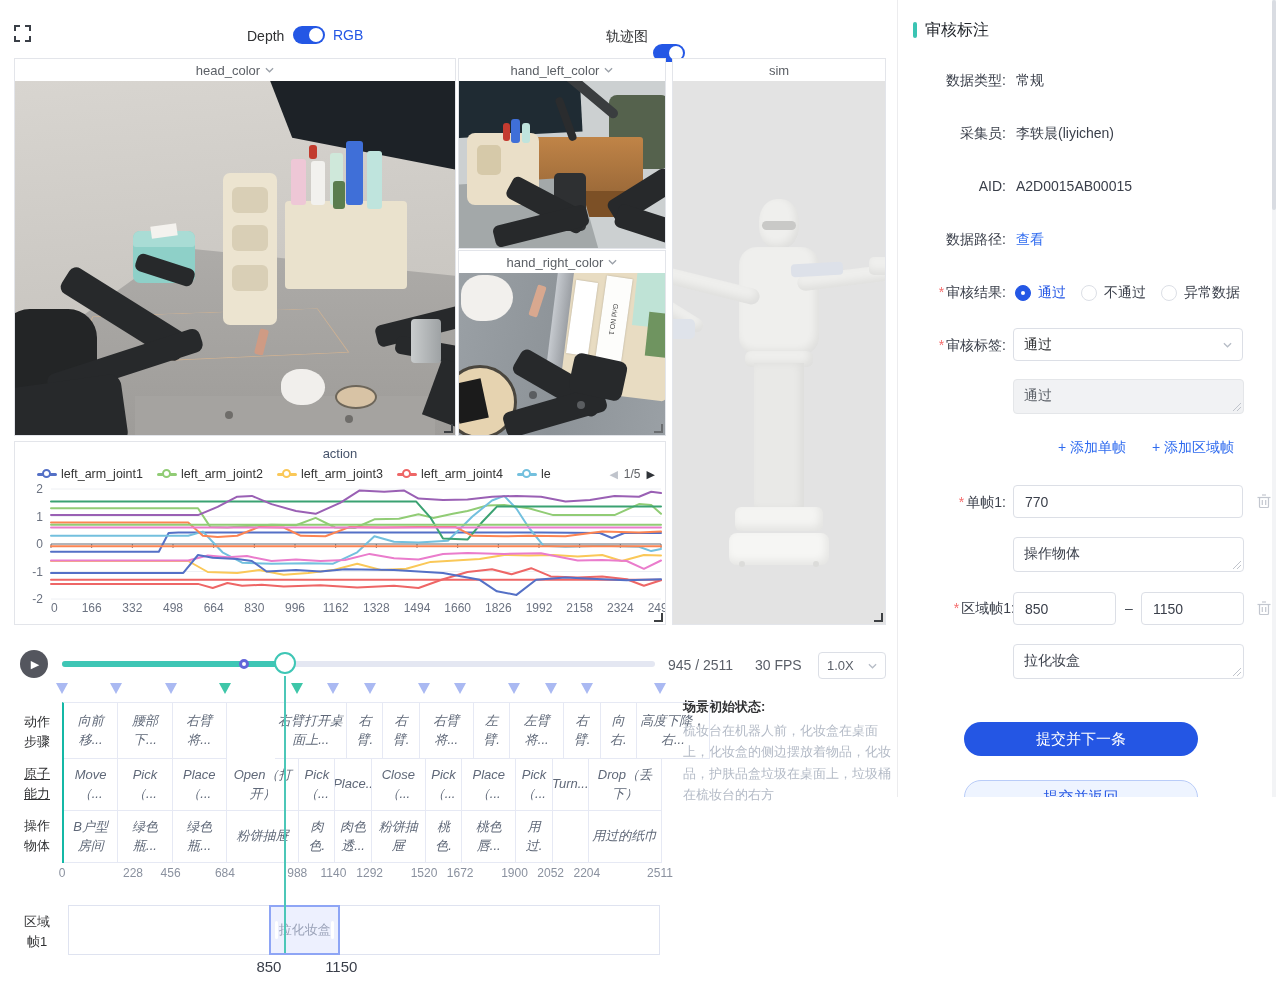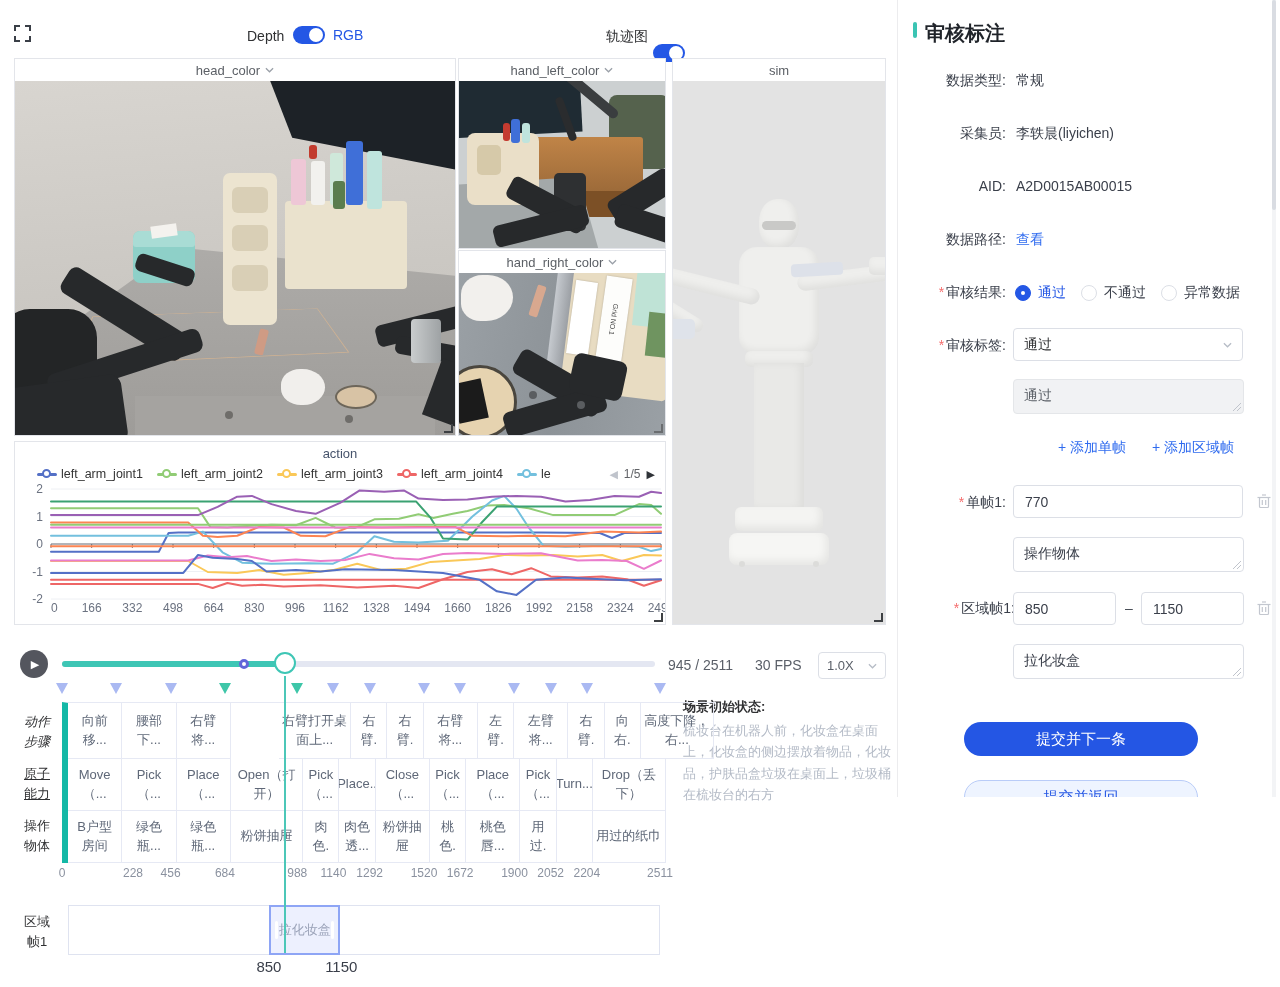--- a/index.html
+++ b/index.html
@@ -82,37 +82,37 @@
   .tri.teal { border-top-color:#3ec6a8; }
   .playhead { top:676px; width:2px; height:277px; background:#4cc7b8; z-index:6; }
 
   
   .scene-block { left:683px; top:698px; width:210px; }
   .scene-title { font-size:13px; font-weight:bold; color:#303133; margin-bottom:4px; }
   .scene-text { font-size:13px; color:#b3bac6; line-height:1.65; }
 
   
   .rowlabel { width:34px; font-size:13px; color:#303133; text-align:center; line-height:1.5; position:absolute; left:20px; }
-  .grid-wrap { left:62px; top:702px; width:654px; border-left:6px solid #14b8a6; border-top:1px solid #e6e9f4; }
+  .grid-wrap { left:62px; top:702px; width:654px; border-left:2px solid #14b8a6; border-top:1px solid #e6e9f4;font-style:italic; }
   .grow { display:flex; }
   .gcell { border-right:1px solid #e6e9f4; border-bottom:1px solid #e6e9f4; display:flex; align-items:center;
     justify-content:center; text-align:center; font-size:13px; color:#5f6878; line-height:1.45; overflow:hidden; padding:2px 3px; }
   .axis-row { position:absolute; font-size:12px; color:#8a919f; }
 
   
   .region-bar { left:68px; top:905px; width:592px; height:50px; border:1px solid #dfe3f0; background:#fff; }
   .region-seg { position:absolute; top:-1px; height:50px; background:#edf0fe; border:2px solid #8ea5f5;
     display:flex; align-items:center; justify-content:center; font-size:13px; color:#9aa2b8; cursor:grab; }
   .region-seg .hnd { position:absolute; top:14px; width:3px; height:18px; background:#fff; border-radius:2px; }
   .region-num { position:absolute; top:958px; font-size:15px; color:#3a3f4a; }
 
   
   .right-panel { left:897px; top:0; width:383px; height:797px; border-left:1px solid #ececee; overflow:hidden; }
   .rp-title-bar { position:absolute; left:15px; top:22px; width:4px; height:16px; background:#3bc4b3; border-radius:2px; }
-  .rp-title { position:absolute; left:27px; top:20px; font-size:20px; font-weight:bold; color:#1f2329; }
+  .rp-title { position:absolute; left:27px; top:20px; font-size:16px; font-weight:normal; color:#1f2329; }
   .flabel { position:absolute; width:100px; text-align:right; font-size:14px; color:#3a3f4a; right:auto; }
   .fvalue { position:absolute; font-size:14px; color:#3a3f4a; }
   .link { color:#2f6bef; cursor:pointer; }
   .star { color:#f56c6c; margin-right:2px; }
   .radio { position:absolute; width:16px; height:16px; border-radius:50%; border:1px solid #dcdfe6; background:#fff; cursor:pointer; }
   .radio.sel { background:#2457e5; border-color:#2457e5; }
   .radio.sel::after { content:""; position:absolute; left:5px; top:5px; width:4px; height:4px; border-radius:50%; background:#fff; }
   .rlabel { position:absolute; font-size:14px; color:#3a3f4a; cursor:pointer; }
   .rlabel.sel { color:#2457e5; }
   .selectbox { position:absolute; height:33px; border:1px solid #dcdfe6; border-radius:4px; background:#fff;
@@ -417,21 +417,21 @@
       <div class="tri" style="left: 580.887px; top: 683px;"></div>
       <div class="tri" style="left: 654px; top: 683px;"></div>
     </div>
   <div class="abs playhead" id="playhead" style="left: 284.172px;"></div>
 
   <div class="abs scene-block">
     <div class="scene-title">场景初始状态:</div>
     <div class="scene-text">梳妆台在机器人前，化妆盒在桌面上，化妆盒的侧边摆放着物品，化妆品，护肤品盒垃圾在桌面上，垃圾桶在梳妆台的右方</div>
   </div>
 
-  <div class="rowlabel" style="top:712px;font-style:italic;">动作步骤</div>
+  <div class="rowlabel" style="top:712px;">动作步骤</div>
   <div class="rowlabel" style="top:764px;text-decoration:underline;">原子能力</div>
   <div class="rowlabel" style="top:816px;">操作物体</div>
   <div class="abs grid-wrap" id="steps-grid">
       <div class="grow">
         <div class="gcell" style="width: 54.3px; height: 56px;">向前移...</div>
         <div class="gcell" style="width: 54.3px; height: 56px;">腰部下...</div>
         <div class="gcell" style="width: 54.3px; height: 56px;">右臂将...</div>
         <div class="gcell" style="width: 72.4px; height: 56px; margin-left: 48px;">右臂打开桌面上...</div>
         <div class="gcell" style="width: 36.2px; height: 56px;">右臂.</div>
         <div class="gcell" style="width: 36.2px; height: 56px;">右臂.</div>

